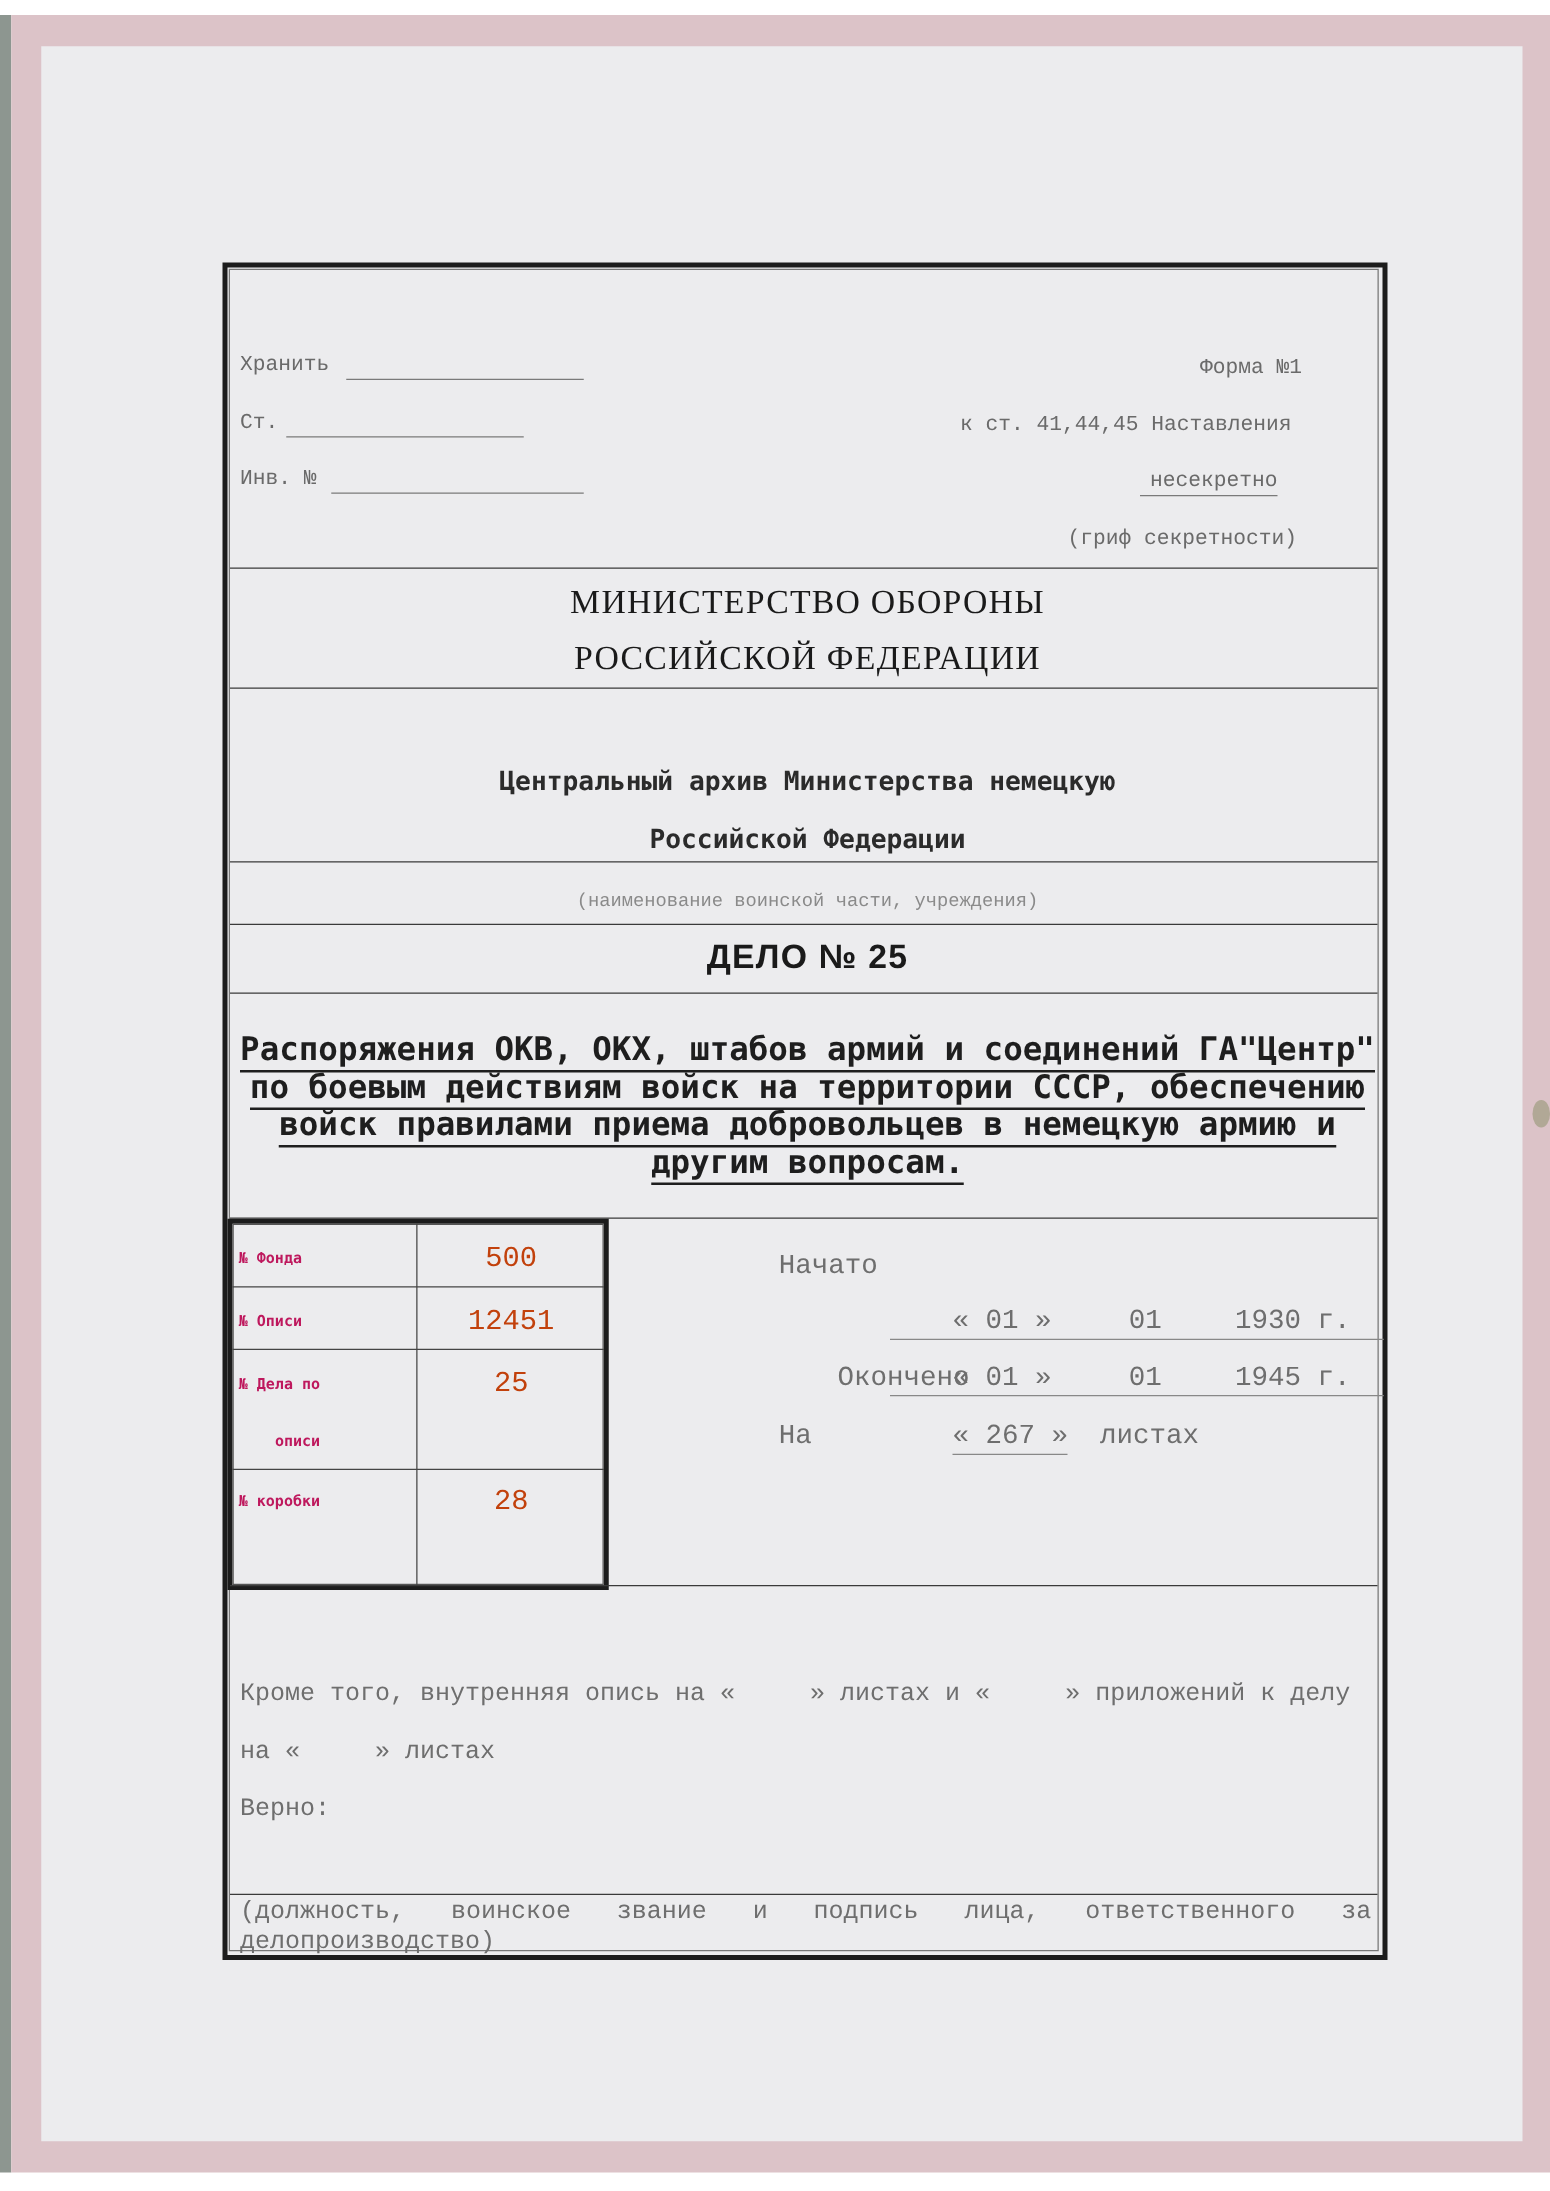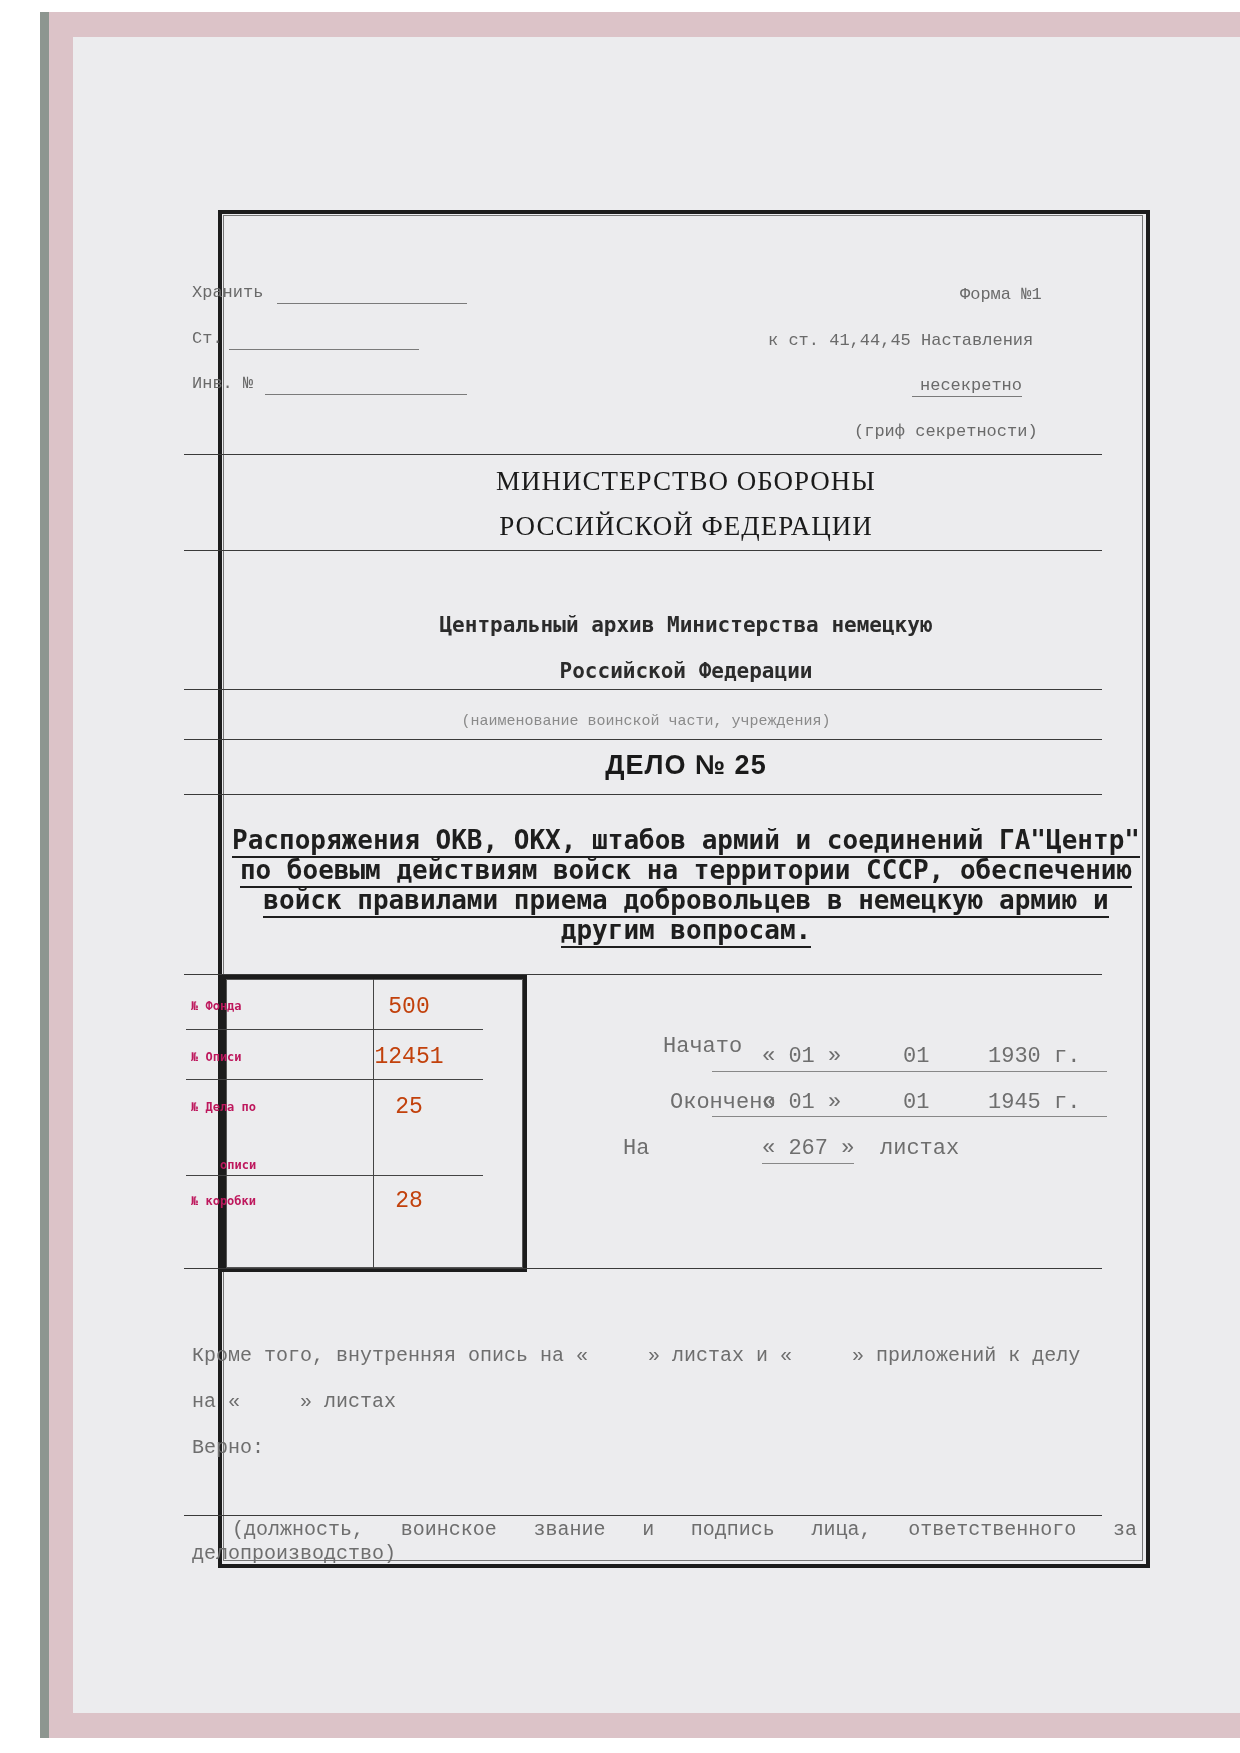--- a/index.html
+++ b/index.html
@@ -1,17 +1,17 @@
 <!DOCTYPE html>
 <html><head>
 <meta charset="utf-8">
 <style>
   html,body{margin:0;padding:0;}
   body{width:1240px;height:1753px;position:relative;background:#ffffff;overflow:hidden;font-family:"Liberation Mono","DejaVu Sans Mono",monospace;}
-  .abs{position:absolute;margin-left:40px;}
+  .abs{position:absolute;}
   #pink{left:9px;top:12px;width:1231px;height:1726px;background:#dcc3c8;}
   #graystrip{left:0;top:12px;width:9px;height:1726px;background:#8d9690;}
   #paper{left:33px;top:37px;width:1185px;height:1676px;background:#ececee;}
   #frame{left:178px;top:210px;width:924px;height:1350px;border:4px solid #1c1c1c;}
   #frame-inner{left:183px;top:215px;width:920px;height:1346px;border:1px solid #777;box-sizing:border-box;}
   .hline{position:absolute;height:0;border-top:1.5px solid #3a3a3a;}
   .txt{position:absolute;white-space:nowrap;color:#6a6a6a;font-size:17px;}
   .uline{position:absolute;height:0;border-top:1.2px solid #7a7a7a;}
   .center{text-align:center;}
   #ministry1,#ministry2{left:186px;width:920px;font-size:27px;font-family:"Liberation Serif","DejaVu Serif",serif;color:#1a1a1a;text-align:center;letter-spacing:1px;}
@@ -80,26 +80,26 @@
 <div id="tcol" class="abs"></div>
 <div class="trow" style="top:1029px;"></div>
 <div class="trow" style="top:1079px;"></div>
 <div class="trow" style="top:1175px;"></div>
 
 <div class="tlabel" style="top:999px;">№ Фонда</div>
 <div class="tval" style="top:994px;">500</div>
 <div class="tlabel" style="top:1050px;">№ Описи</div>
 <div class="tval" style="top:1044px;">12451</div>
 <div class="tlabel" style="top:1100px;">№ Дела по</div>
-<div class="tlabel" style="top:1146px;left:220px;margin-top:12px;">описи</div>
+<div class="tlabel" style="top:1146px;left:220px;">описи</div>
 <div class="tval" style="top:1094px;">25</div>
 <div class="tlabel" style="top:1194px;">№ коробки</div>
 <div class="tval" style="top:1188px;">28</div>
 
-<div class="date-label" style="top:1034px;margin-left:40px;">Начато</div>
+<div class="date-label" style="top:1000px;">Начато</div>
 <div class="date-val" style="left:762px;top:1044px;">« 01 »</div>
 <div class="date-val" style="left:903px;top:1044px;">01</div>
 <div class="date-val" style="left:988px;top:1044px;">1930 г.</div>
 <div class="uline" style="left:712px;top:1071px;width:395px;border-color:#888;"></div>
 
 <div class="date-label" style="top:1090px;margin-left:47px;">Окончено</div>
 <div class="date-val" style="left:762px;top:1090px;">« 01 »</div>
 <div class="date-val" style="left:903px;top:1090px;">01</div>
 <div class="date-val" style="left:988px;top:1090px;">1945 г.</div>
 <div class="uline" style="left:712px;top:1116px;width:395px;border-color:#888;"></div>

